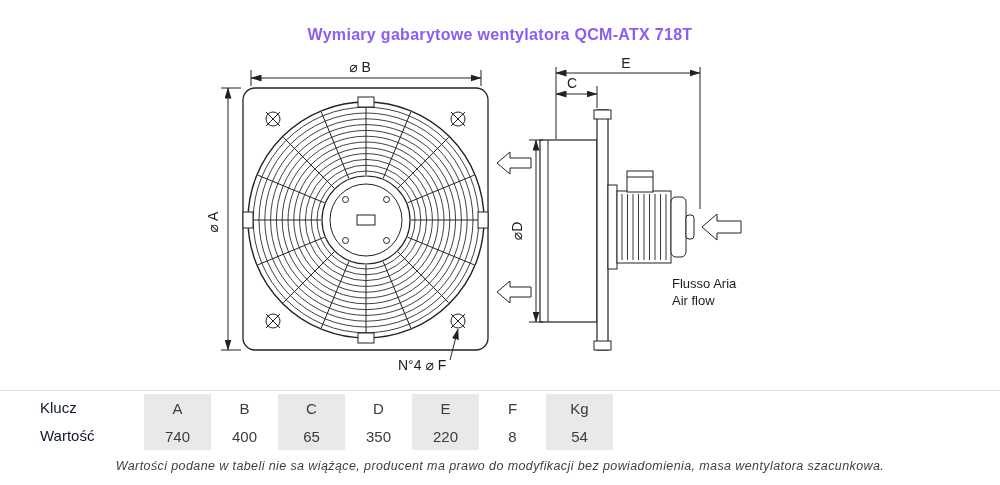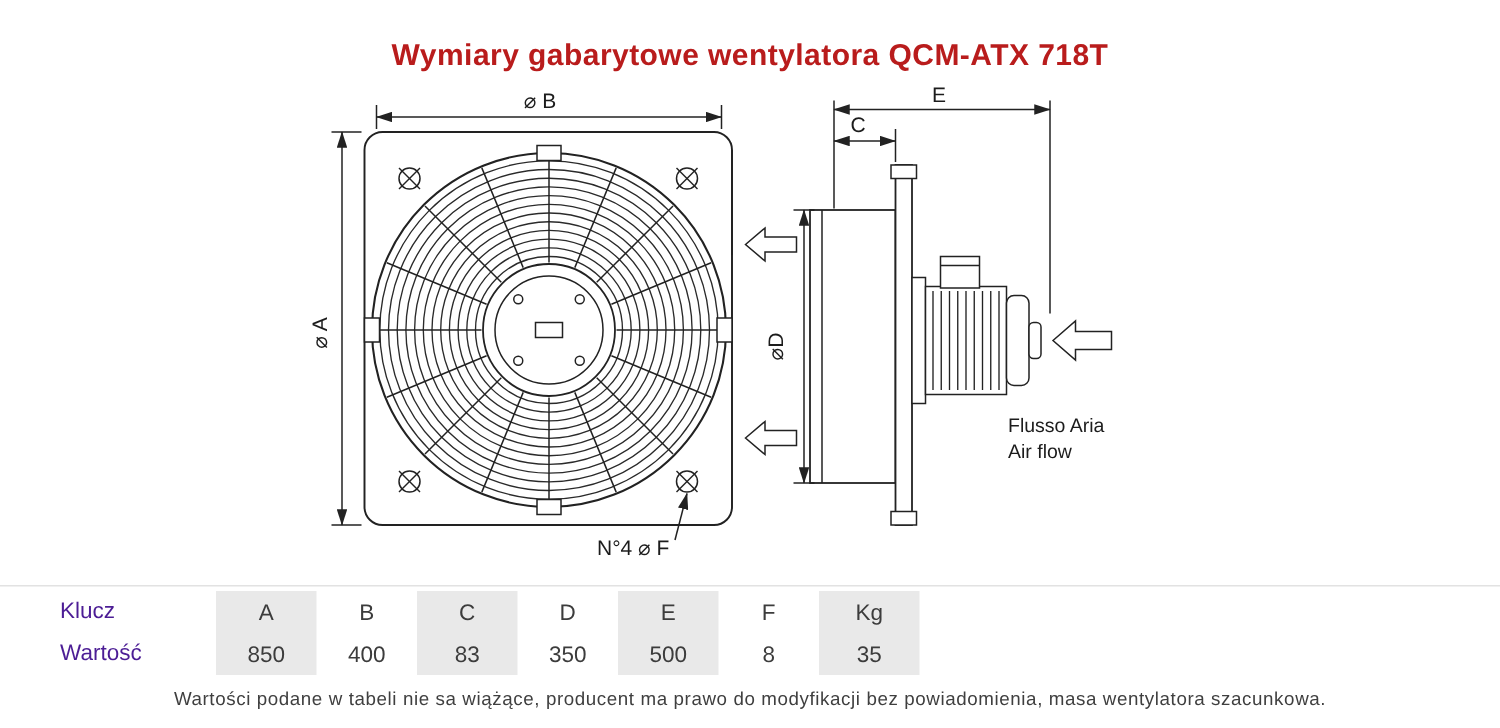--- a/index.html
+++ b/index.html
@@ -1,35 +1,35 @@
 <!DOCTYPE html>
 <html><head>
 <meta charset="utf-8">
 <style>
   * { margin:0; padding:0; box-sizing:border-box; }
   html,body { width:1000px; height:485px; }
   body { background:#ffffff; font-family:"Liberation Sans", sans-serif; position:relative; overflow:hidden; }
   .page { position:absolute; inset:0; background:#fff; }
   .title { position:absolute; top:26px; left:0; width:100%; text-align:center;
-           font-size:20px; font-weight:bold; color:#b91c1c; letter-spacing:0.3px; }
+           font-size:16px; font-weight:bold; color:#8b5cf6; letter-spacing:0.3px; }
   .drawing { position:absolute; top:57px; left:0; }
   svg { display:block; }
   svg text { font-family:"Liberation Sans", sans-serif; fill:#1c1c1c; font-size:14px; }
   svg text.small { font-size:13px; }
   .table-wrap { position:absolute; top:390px; left:0; right:0; height:62px;
                 border-top:1px solid #e2e2e2; }
-  .row-labels { position:absolute; left:40px; top:3px; font-size:15px; color:#4c1d95; }
+  .row-labels { position:absolute; left:40px; top:3px; font-size:15px; color:#0f172a; }
   .row-labels div { height:28px; line-height:28px; }
   .tgrid { position:absolute; left:144px; top:3px; display:grid;
            grid-template-columns:repeat(7,67px); grid-auto-rows:28px;
            font-size:15px; color:#3c3c3c; }
   .cell { display:flex; align-items:center; justify-content:center; }
   .shade { background:#e9e9e9; }
   .footer { position:absolute; top:459px; left:0; width:100%; text-align:center;
-            font-size:12.5px; color:#3f3f3f; letter-spacing:0.4px; }
+            font-style:italic; font-size:12.5px; color:#3f3f3f; letter-spacing:0.4px; }
 </style>
 </head>
 <body>
 
 <div class="page">
 
   <div class="title">Wymiary gabarytowe wentylatora QCM-ATX 718T</div>
 
   <svg class="drawing" width="1000" height="330" viewBox="0 0 1000 330">
     <defs>
@@ -196,24 +196,24 @@
       <div>Wartość</div>
     </div>
     <div class="tgrid">
       <div class="cell shade">A</div>
       <div class="cell">B</div>
       <div class="cell shade">C</div>
       <div class="cell">D</div>
       <div class="cell shade">E</div>
       <div class="cell">F</div>
       <div class="cell shade">Kg</div>
-      <div class="cell shade">850</div>
+      <div class="cell shade">740</div>
       <div class="cell">400</div>
-      <div class="cell shade">83</div>
+      <div class="cell shade">65</div>
       <div class="cell">350</div>
-      <div class="cell shade">500</div>
+      <div class="cell shade">220</div>
       <div class="cell">8</div>
-      <div class="cell shade">35</div>
+      <div class="cell shade">54</div>
     </div>
   </div>
 
   <div class="footer">Wartości podane w tabeli nie sa wiążące, producent ma prawo do modyfikacji bez powiadomienia, masa wentylatora szacunkowa.</div>
 </div>
 
 </body></html>

